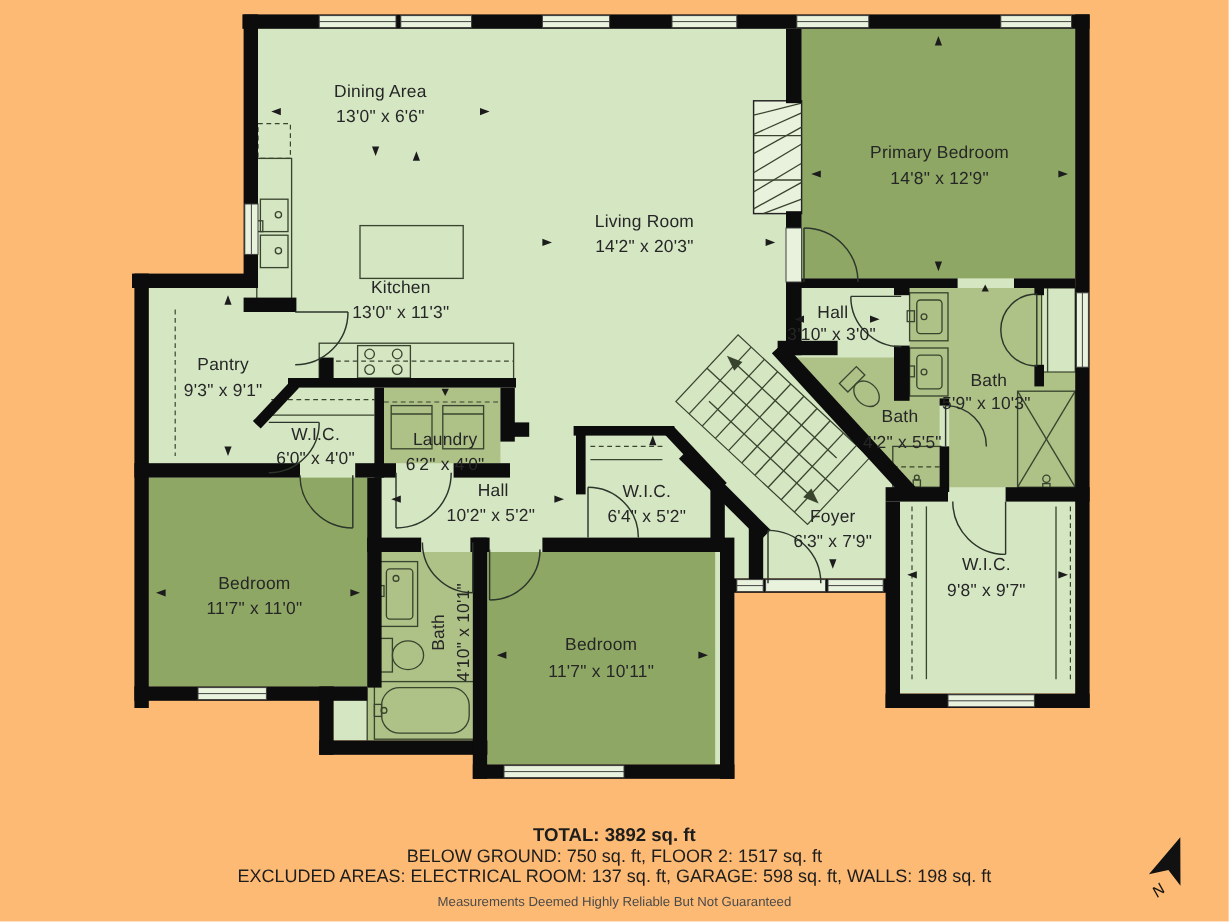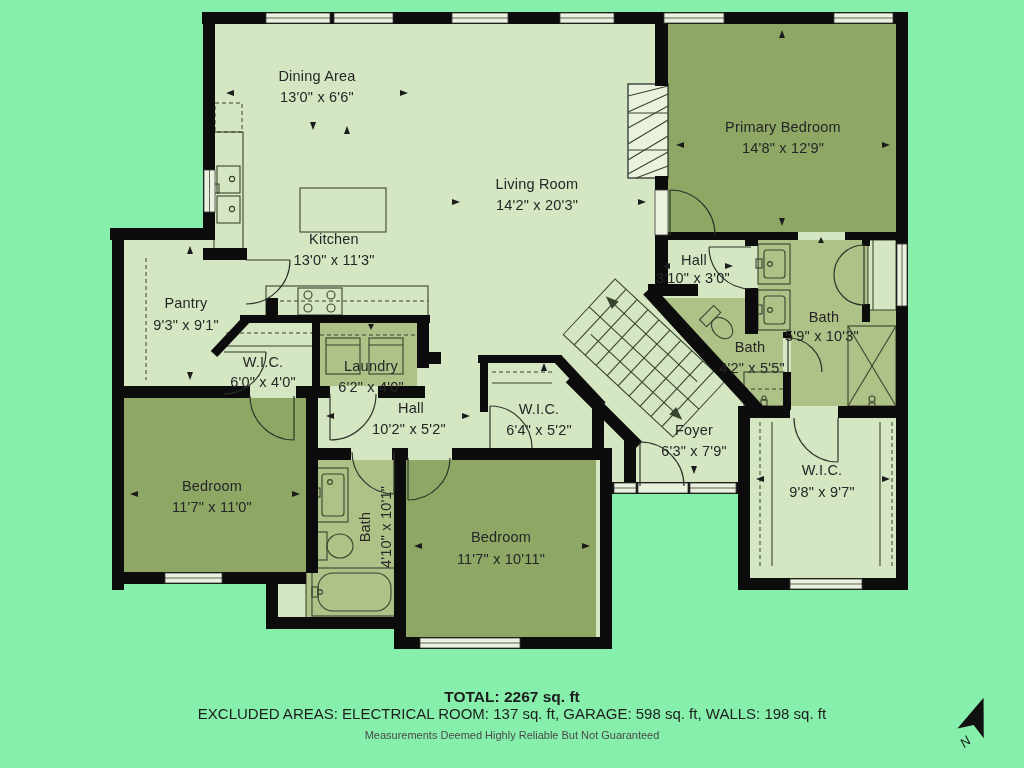--- a/index.html
+++ b/index.html
@@ -1,16 +1,16 @@
 <!DOCTYPE html>
 <html><head>
 <meta charset="utf-8">
 <style>
   html,body{margin:0;padding:0;background:#ffffff;}
-  #stage{position:relative;width:1024px;height:768px;background:#86efac;overflow:hidden;
+  #stage{position:relative;width:1024px;height:768px;background:#fdba74;overflow:hidden;
          font-family:"Liberation Sans", sans-serif;}
   #plan-svg{position:absolute;left:0;top:0;}
   .room-label{font-family:"Liberation Sans", sans-serif;font-size:14.5px;fill:#262626;
               text-anchor:middle;letter-spacing:.2px;}
   .wall{fill:#0c0c0c;}
   .wline{stroke:#0c0c0c;fill:none;}
   .fx{stroke:#39442e;stroke-width:1.1;fill:none;}
   .fxd{stroke:#39442e;stroke-width:1;fill:none;stroke-dasharray:4,3;}
   .door{stroke:#2c362a;stroke-width:1.2;fill:none;}
   .win{fill:#e9f2dd;stroke:#3c3c3c;stroke-width:.8;}
@@ -413,21 +413,22 @@
     <text class="room-label" transform="translate(370,527) rotate(-90)">Bath</text>
     <text class="room-label" transform="translate(391,527) rotate(-90)">4'10" x 10'1"</text>
     <text class="room-label" x="501" y="542">Bedroom</text>
     <text class="room-label" x="501" y="564">11'7" x 10'11"</text>
     <text class="room-label" x="822" y="475">W.I.C.</text>
     <text class="room-label" x="822" y="497">9'8" x 9'7"</text>
   </g>
 </svg>
 
 <div id="footer">
-  <div class="total">TOTAL: 2267 sq. ft</div>
+  <div class="total">TOTAL: 3892 sq. ft</div>
+  <div class="sub">BELOW GROUND: 750 sq. ft, FLOOR 2: 1517 sq. ft</div>
   <div class="sub">EXCLUDED AREAS: ELECTRICAL ROOM: 137 sq. ft, GARAGE: 598 sq. ft, WALLS: 198 sq. ft</div>
   <div class="disclaimer">Measurements Deemed Highly Reliable But Not Guaranteed</div>
 </div>
 
 <svg width="90" height="80" style="position:absolute;left:930px;top:688px;" viewBox="0 0 90 80" xmlns="http://www.w3.org/2000/svg">
   <g transform="translate(44,36) rotate(20)">
     <polygon fill="#111" points="0,-28 14,10 0,1 -14,10"></polygon>
     <text x="-4" y="28" transform="rotate(-60 -4 24)" style="font-family:'Liberation Sans',sans-serif;font-size:13px;font-style:italic;fill:#111;">N</text>
   </g>
 </svg>

